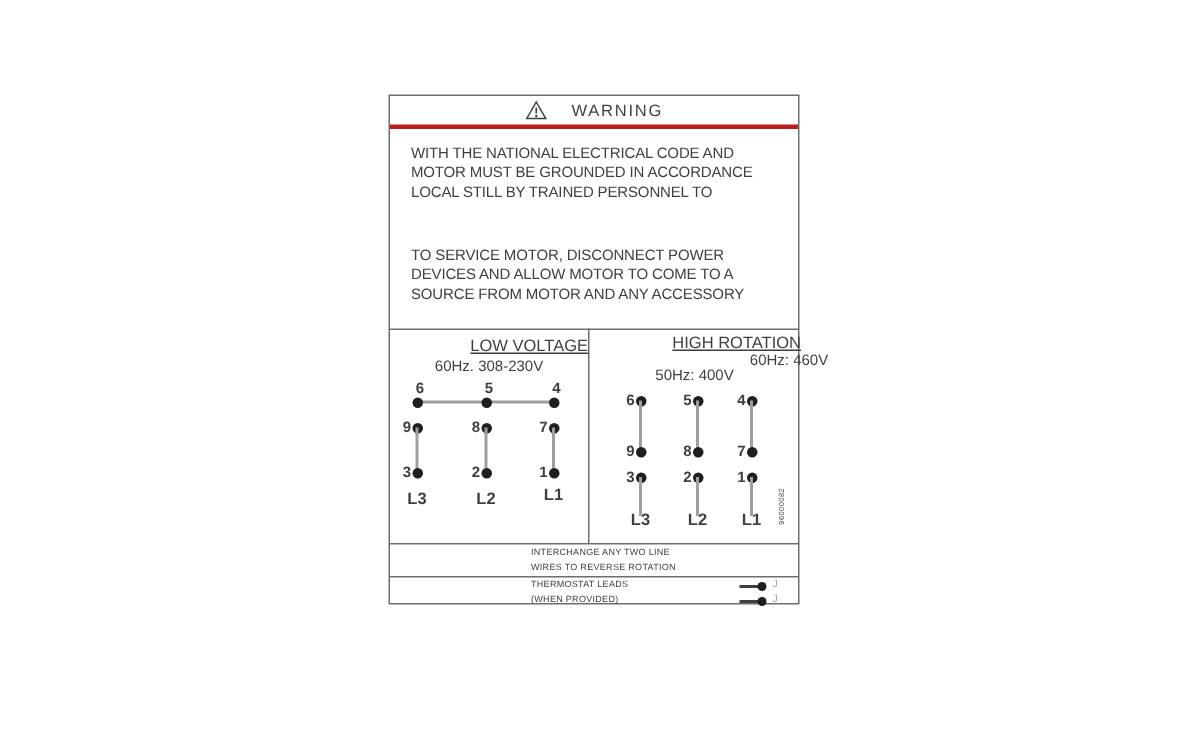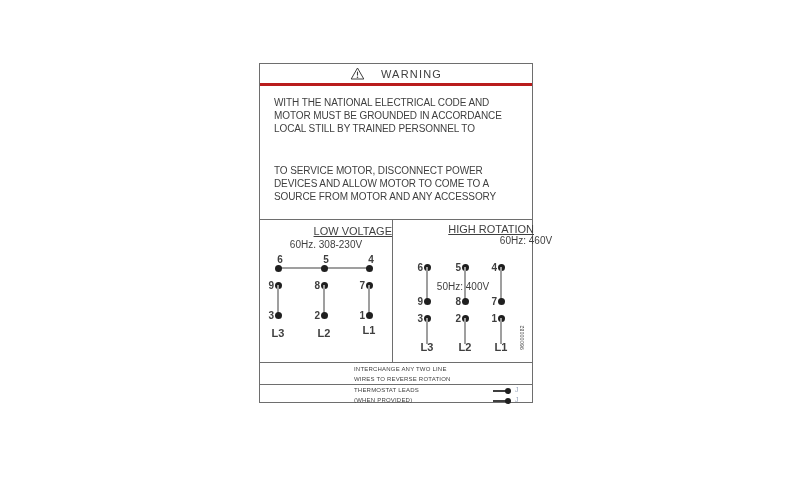--- a/index.html
+++ b/index.html
@@ -106,21 +106,21 @@
       <i class="dot" style="left:105.5px; top:247.5px;"></i>
 
       <div class="llabel" style="left:6px; top:263px;">L3</div>
       <div class="llabel" style="left:52px; top:263px;">L2</div>
       <div class="llabel" style="left:97px; top:260px;">L1</div>
     </div>
 
     <div>
       <div class="sec-title" style="left:132px; width:142px; top:159px;">HIGH ROTATION</div>
       <div class="sec-sub" style="left:147px; width:142px; top:171px;margin-left:48px;">60Hz: 460V</div>
-      <div class="sec-sub" style="left:132px; width:142px; top:181px;margin-top:36px;">50Hz: 400V</div>
+      <div class="sec-sub" style="left:132px; width:142px; top:181px;">50Hz: 400V</div>
 
       <b class="tnum left" style="left:150px; top:197.5px;">6</b>
       <b class="tnum left" style="left:188px; top:197.5px;">5</b>
       <b class="tnum left" style="left:224px; top:197.5px;">4</b>
       <i class="dot" style="left:163.5px; top:199.5px;"></i>
       <i class="dot" style="left:201.5px; top:199.5px;"></i>
       <i class="dot" style="left:237.5px; top:199.5px;"></i>
 
       <div class="wire" style="left:166.25px; top:203px; width:1.5px; height:34px;"></div>
       <div class="wire" style="left:204.25px; top:203px; width:1.5px; height:34px;"></div>

